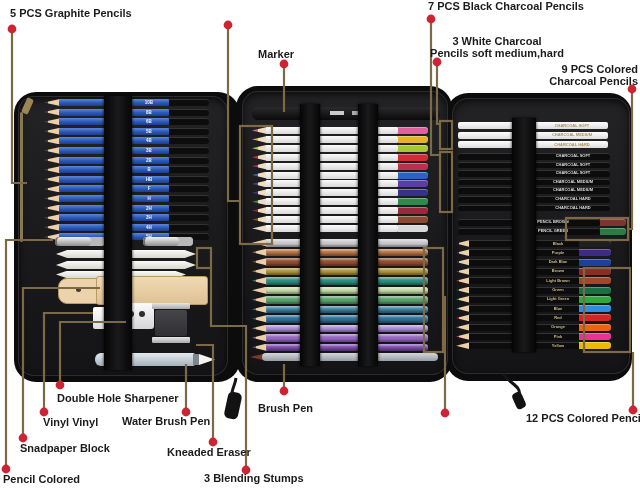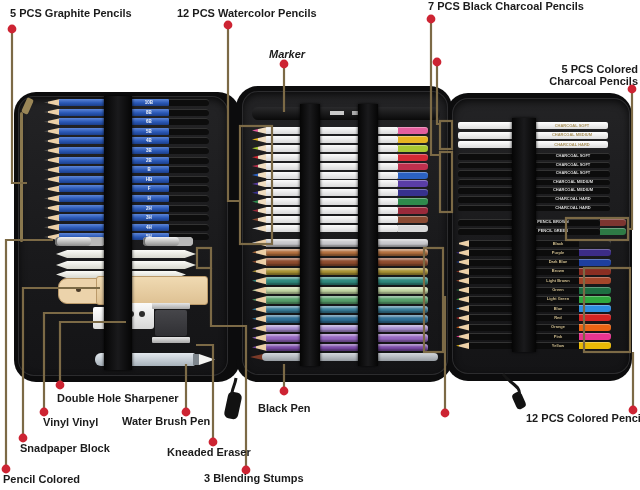--- a/index.html
+++ b/index.html
@@ -296,26 +296,26 @@
       <polyline points="445,413 445,297 443,297" fill="none" stroke="#7c6a46" stroke-width="2.2"></polyline>
       <rect x="424" y="248" width="19" height="104" fill="none" stroke="#7c6a46" stroke-width="2.2"></rect>
       <circle cx="445" cy="413" r="4.4" fill="#cd2433"></circle>
       <polyline points="633,410 633,352" fill="none" stroke="#7c6a46" stroke-width="2.2"></polyline>
       <rect x="584" y="268" width="46" height="84" fill="none" stroke="#7c6a46" stroke-width="2.2"></rect>
       <circle cx="633" cy="410" r="4.4" fill="#cd2433"></circle>
       <path d="M236,378 C235,386 231,390 232,396" fill="none" stroke="#151515" stroke-width="3"></path>
       <path d="M503,374 C510,384 522,386 519,396" fill="none" stroke="#151515" stroke-width="3"></path>
     </svg>
 <div class="callout" style="top: 8px; left: 10px;"><span>5 PCS Graphite Pencils</span></div>
-    <div class="callout" style="top: 8px; left: 177px;"><span>12 PCS Watercolor Pencils</span></div>
-    <div class="callout" style="top: 49px; left: 269px; font-style: italic;"><span>Marker</span></div>
+    <div class="callout" style="top: 49px; left: 258px;"><span>Marker</span></div>
     <div class="callout" style="top: 1px; left: 428px;"><span>7 PCS Black Charcoal Pencils</span></div>
-    <div class="callout" style="top: 64px; right: 2px; text-align: right;"><span>5 PCS Colored</span><br><span>Charcoal Pencils</span></div>
+    <div class="callout" style="top: 36px; left: 497px; transform: translateX(-50%); text-align: center;"><span>3 White Charcoal</span><br><span>Pencils soft medium,hard</span></div>
+    <div class="callout" style="top: 64px; right: 2px; text-align: right;"><span>9 PCS Colored</span><br><span>Charcoal Pencils</span></div>
     <div class="callout" style="top: 393px; left: 57px;"><span>Double Hole Sharpener</span></div>
     <div class="callout" style="top: 417px; left: 43px;"><span>Vinyl Vinyl</span></div>
     <div class="callout" style="top: 443px; left: 20px;"><span>Snadpaper Block</span></div>
     <div class="callout" style="top: 474px; left: 3px;"><span>Pencil Colored</span></div>
     <div class="callout" style="top: 416px; left: 122px;"><span>Water Brush Pen</span></div>
     <div class="callout" style="top: 447px; left: 167px;"><span>Kneaded Eraser</span></div>
     <div class="callout" style="top: 473px; left: 204px;"><span>3 Blending Stumps</span></div>
-    <div class="callout" style="top: 403px; left: 258px;"><span>Black Pen</span></div>
+    <div class="callout" style="top: 403px; left: 258px;"><span>Brush Pen</span></div>
     <div class="callout" style="top: 413px; left: 526px;"><span>12 PCS Colored Pencils</span></div>
   </div>
 
 </body></html>

